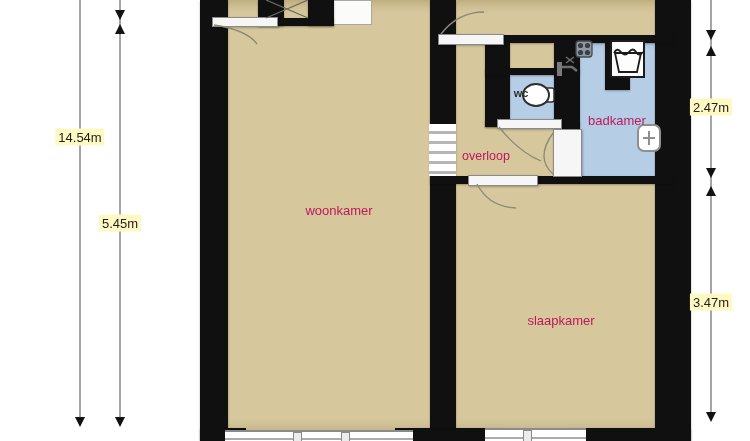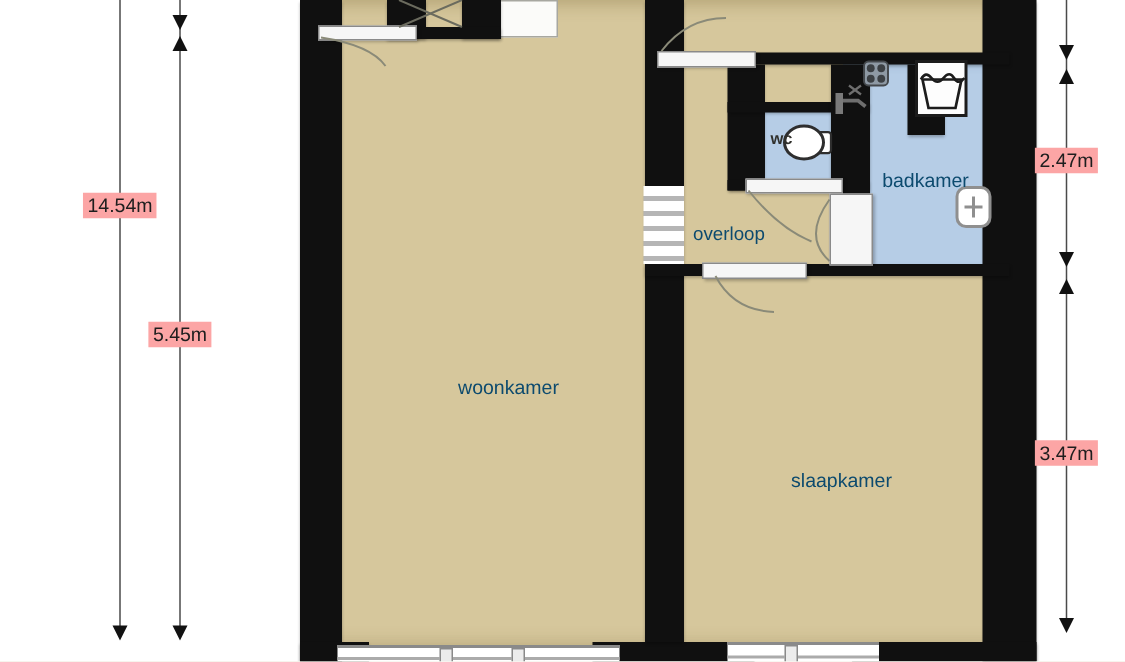--- a/index.html
+++ b/index.html
@@ -44,23 +44,23 @@
     repeating-linear-gradient(to bottom,#ffffff 0 7px,#b5b5b5 7px 10px);}
   
   .niche{left:316px;top:0;width:36px;height:23px;background:#fbfbf9;border:1px solid #a7a7a0;}
   
   .window{background:#fff;border-top:2px solid #8a8a8a;border-bottom:1px solid #8a8a8a;}
   .win-1{left:225px;top:430px;width:170px;height:11px;}
   .win-2{left:485px;top:428px;width:83px;height:13px;}
   .glass{position:absolute;left:0;right:0;top:55%;height:2px;background:#ababab;}
   .mullion{position:absolute;top:0;bottom:0;width:7px;background:#ececec;border:1px solid #8a8a8a;}
   
-  .room-label{color:#0c4a6e;font-size:13px;white-space:nowrap;transform:translate(-50%,-50%);}
+  .room-label{color:#be185d;font-size:13px;white-space:nowrap;transform:translate(-50%,-50%);}
   .wc-label{font-size:11px;font-weight:bold;color:#30302c;}
-  .dim-label{color:#1e1e1e;font-size:13px;background:#fca5a5;padding:1px 3px;white-space:nowrap;
+  .dim-label{color:#1e1e1e;font-size:13px;background:#fef9c3;padding:1px 3px;white-space:nowrap;
     transform:translate(-50%,-50%);}
   svg.overlay{position:absolute;left:0;top:0;pointer-events:none;}
 </style>
 </head>
 <body>
 
 <div class="canvas">
 
   <div class="abs floor-base"></div>
   <div class="abs wet wc-floor"></div>
@@ -162,21 +162,21 @@
       <polygon points="75,417 85,417 80,427"></polygon>
       <polygon points="115,417 125,417 120,427"></polygon>
       <polygon points="706,30 716,30 711,40"></polygon>
       <polygon points="706,56 716,56 711,46"></polygon>
       <polygon points="706,168 716,168 711,178"></polygon>
       <polygon points="706,196 716,196 711,186"></polygon>
       <polygon points="706,412 716,412 711,422"></polygon>
     </g>
   </svg>
 
-  <div class="abs room-label" style="left:330px;top:210px;margin-top:48px;">woonkamer</div>
+  <div class="abs room-label" style="left:330px;top:210px;">woonkamer</div>
   <div class="abs room-label" style="left:552px;top:320px;">slaapkamer</div>
   <div class="abs room-label" style="left:608px;top:120px;">badkamer</div>
   <div class="abs room-label" style="left:477px;top:156px;font-size:12.5px;text-align:center;">overloop</div>
   <div class="abs room-label wc-label" style="left:512px;top:93px;">wc</div>
 
   <div class="abs dim-label" style="left:80px;top:137px;">14.54m</div>
   <div class="abs dim-label" style="left:120px;top:223px;">5.45m</div>
   <div class="abs dim-label" style="left:711px;top:107px;">2.47m</div>
   <div class="abs dim-label" style="left:711px;top:302px;">3.47m</div>
 

